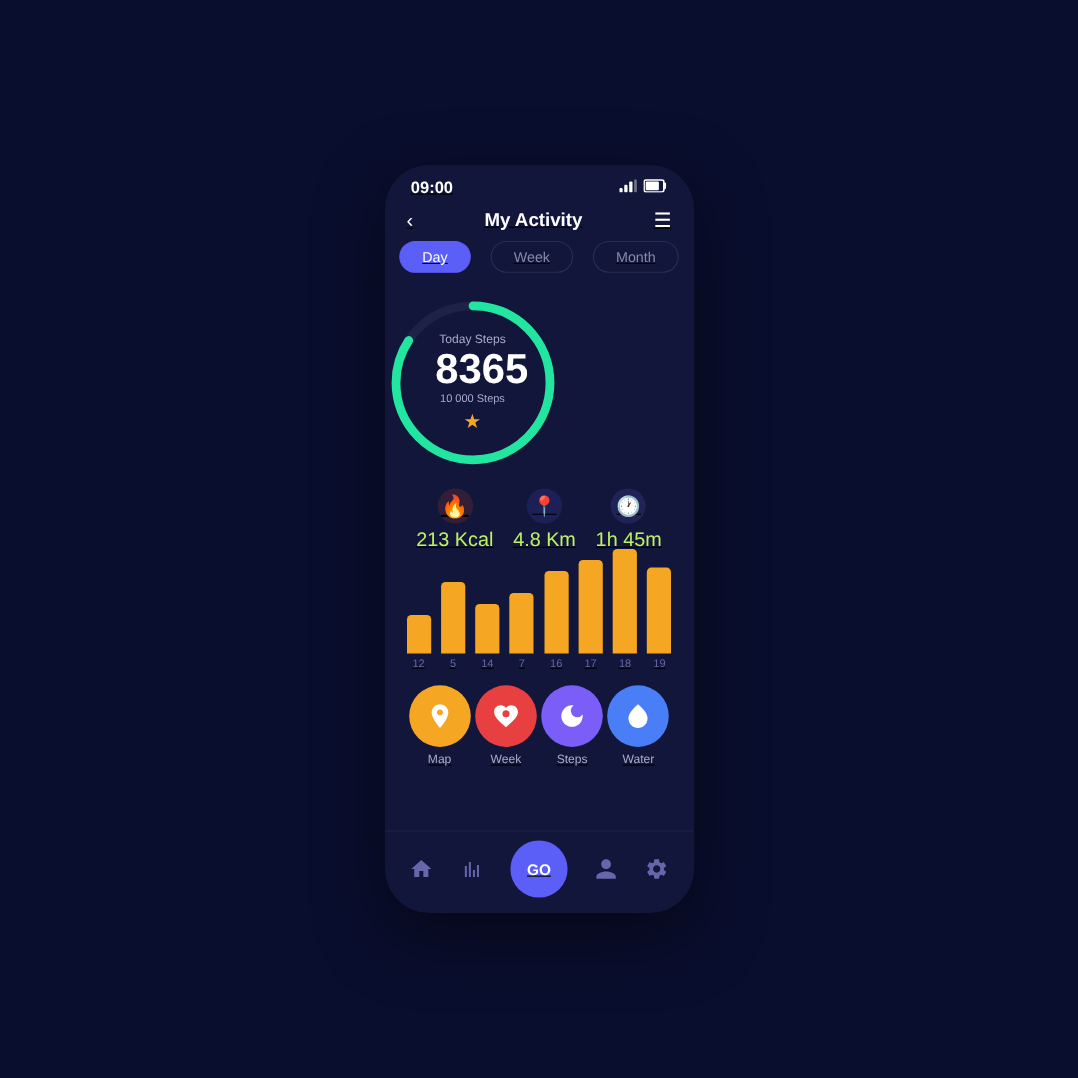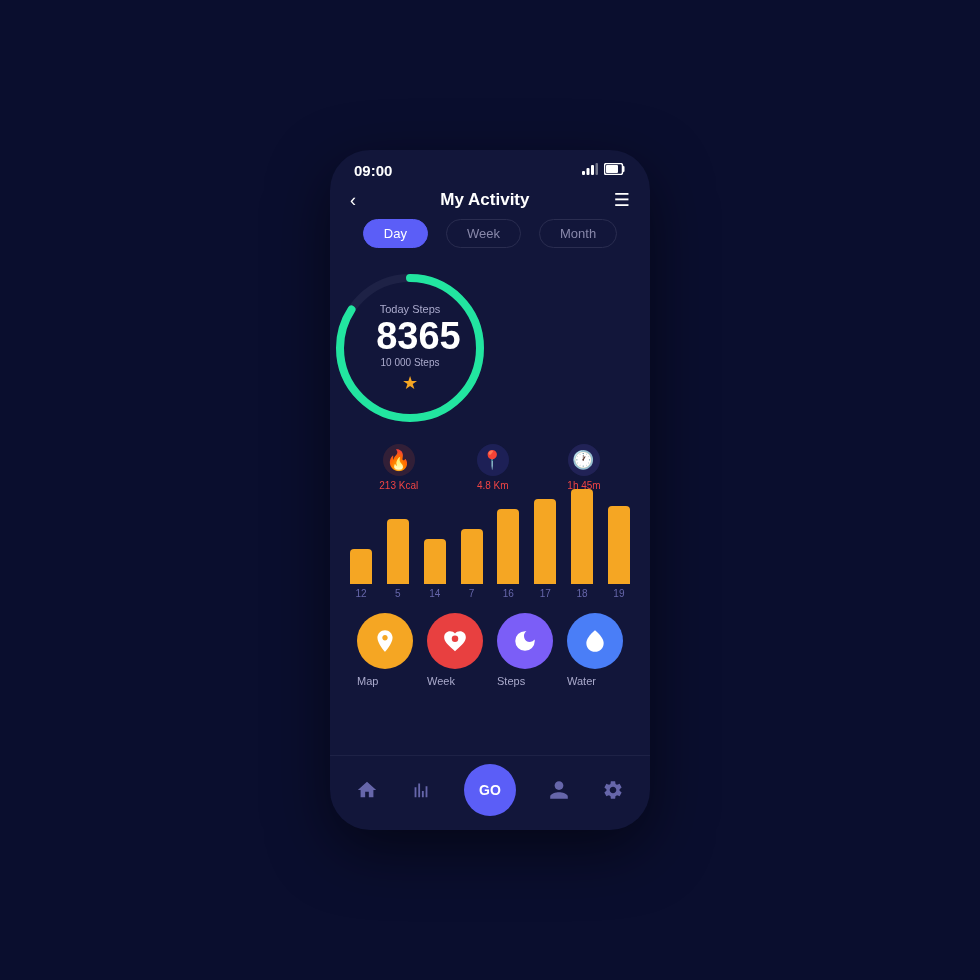--- a/index.html
+++ b/index.html
@@ -6,29 +6,30 @@
     body {
       width: 980px;
       height: 980px;
       background: #0a0e2e;
       display: flex;
       align-items: center;
       justify-content: center;
       font-family: -apple-system, BlinkMacSystemFont, 'Segoe UI', sans-serif;
     }
     .phone {
-      width: 320px;
+      width: 281px;
       height: 680px;
       background: #12163a;
       border-radius: 40px;
       overflow: hidden;
       position: relative;
       display: flex;
       flex-direction: column;
       box-shadow: 0 20px 60px rgba(0,0,0,0.5);
+      text-decoration: underline;
     }
     .status-bar {
       display: flex;
       justify-content: space-between;
       align-items: center;
       padding: 12px 24px 6px;
       flex-shrink: 0;
     }
     .status-time {
       color: white;
@@ -138,22 +139,22 @@
     .stat-icon-wrapper {
       width: 32px;
       height: 32px;
       border-radius: 50%;
       display: flex;
       align-items: center;
       justify-content: center;
       font-size: 18px;
     }
     .stat-value {
-      color: #ef4444;
-      font-size: 10px;
+      color: #bef264;
+      font-size: 18px;
       font-weight: 500;
     }
     .chart-section {
       padding: 4px 20px 2px;
       flex-shrink: 0;
     }
     .chart-bars {
       display: flex;
       align-items: flex-end;
       justify-content: space-between;
@@ -177,20 +178,21 @@
     }
     .quick-actions {
       display: flex;
       justify-content: space-around;
       padding: 8px 20px 6px;
       flex-shrink: 0;
     }
     .action-item {
       display: flex;
       flex-direction: column;
+      align-items: center;
       gap: 6px;
       cursor: pointer;
     }
     .action-icon-circle {
       width: 56px;
       height: 56px;
       border-radius: 50%;
       display: flex;
       align-items: center;
       justify-content: center;

